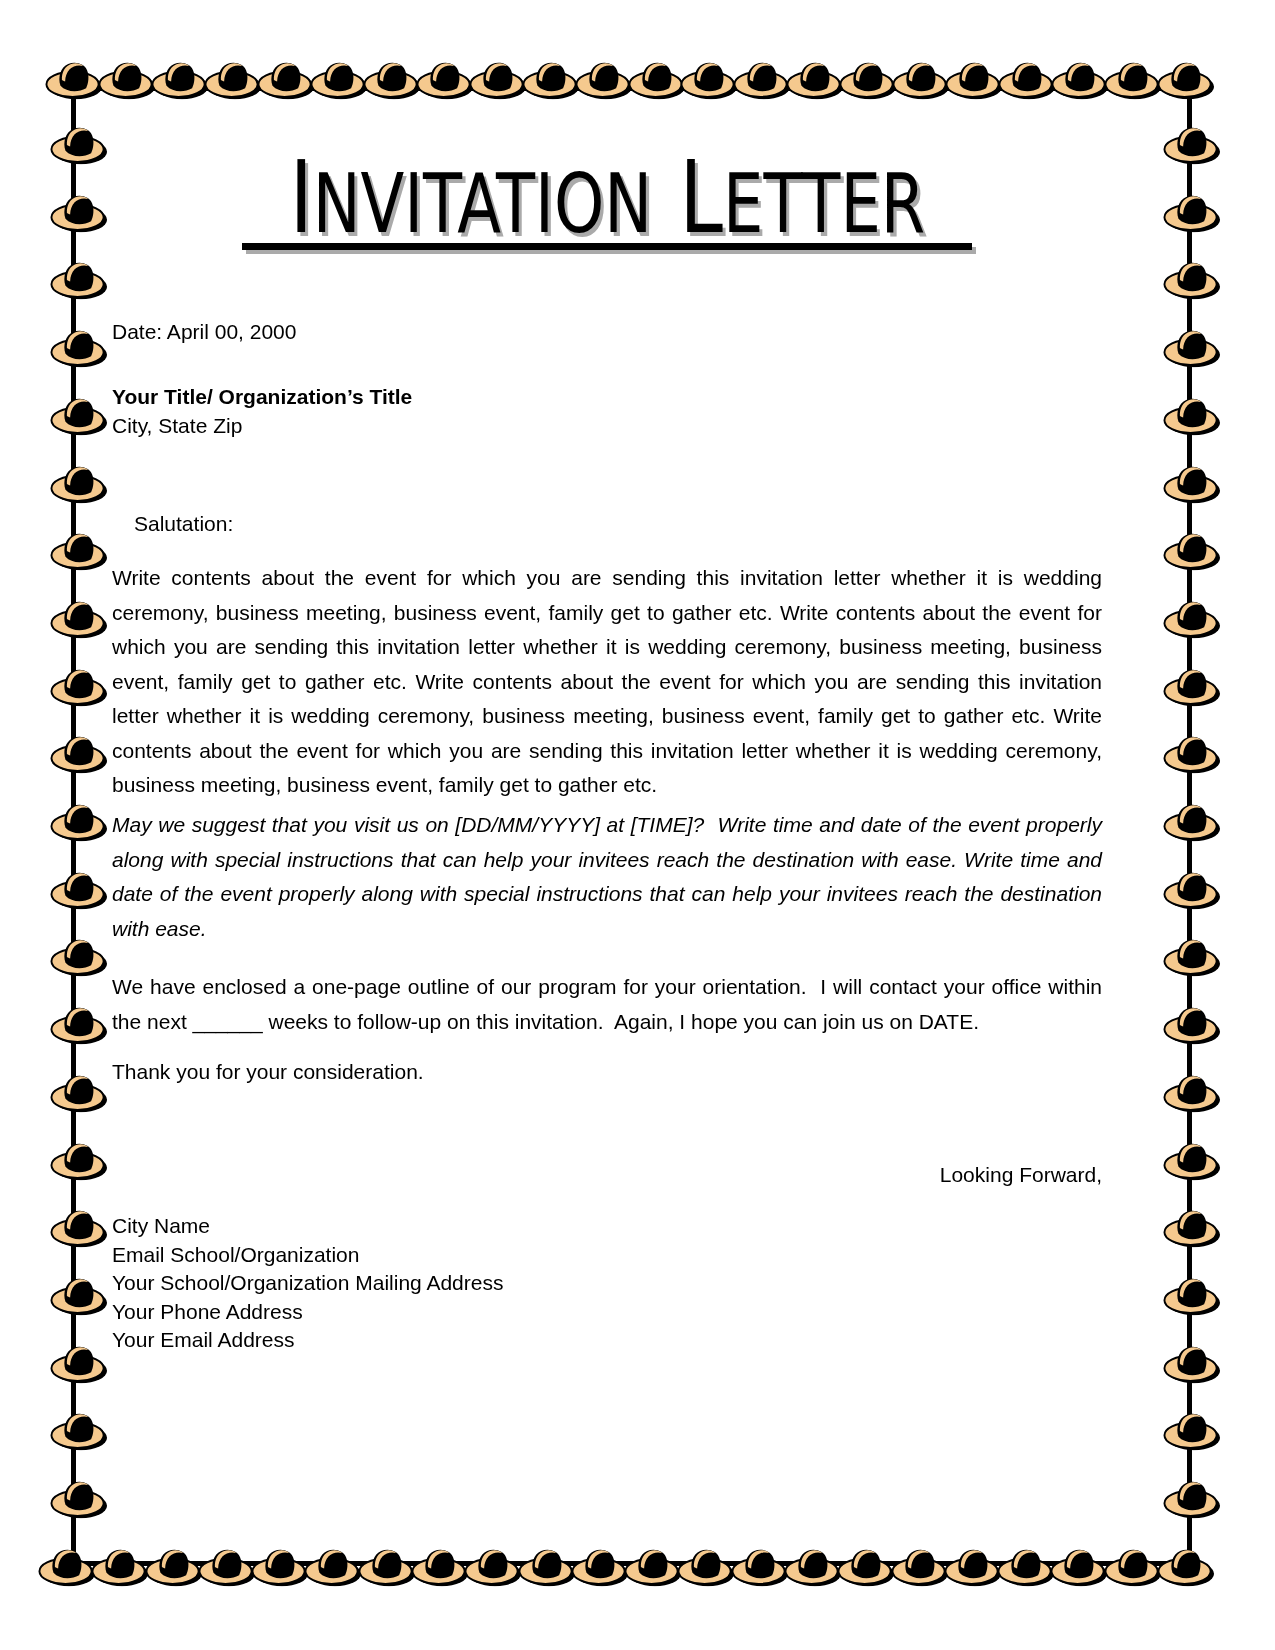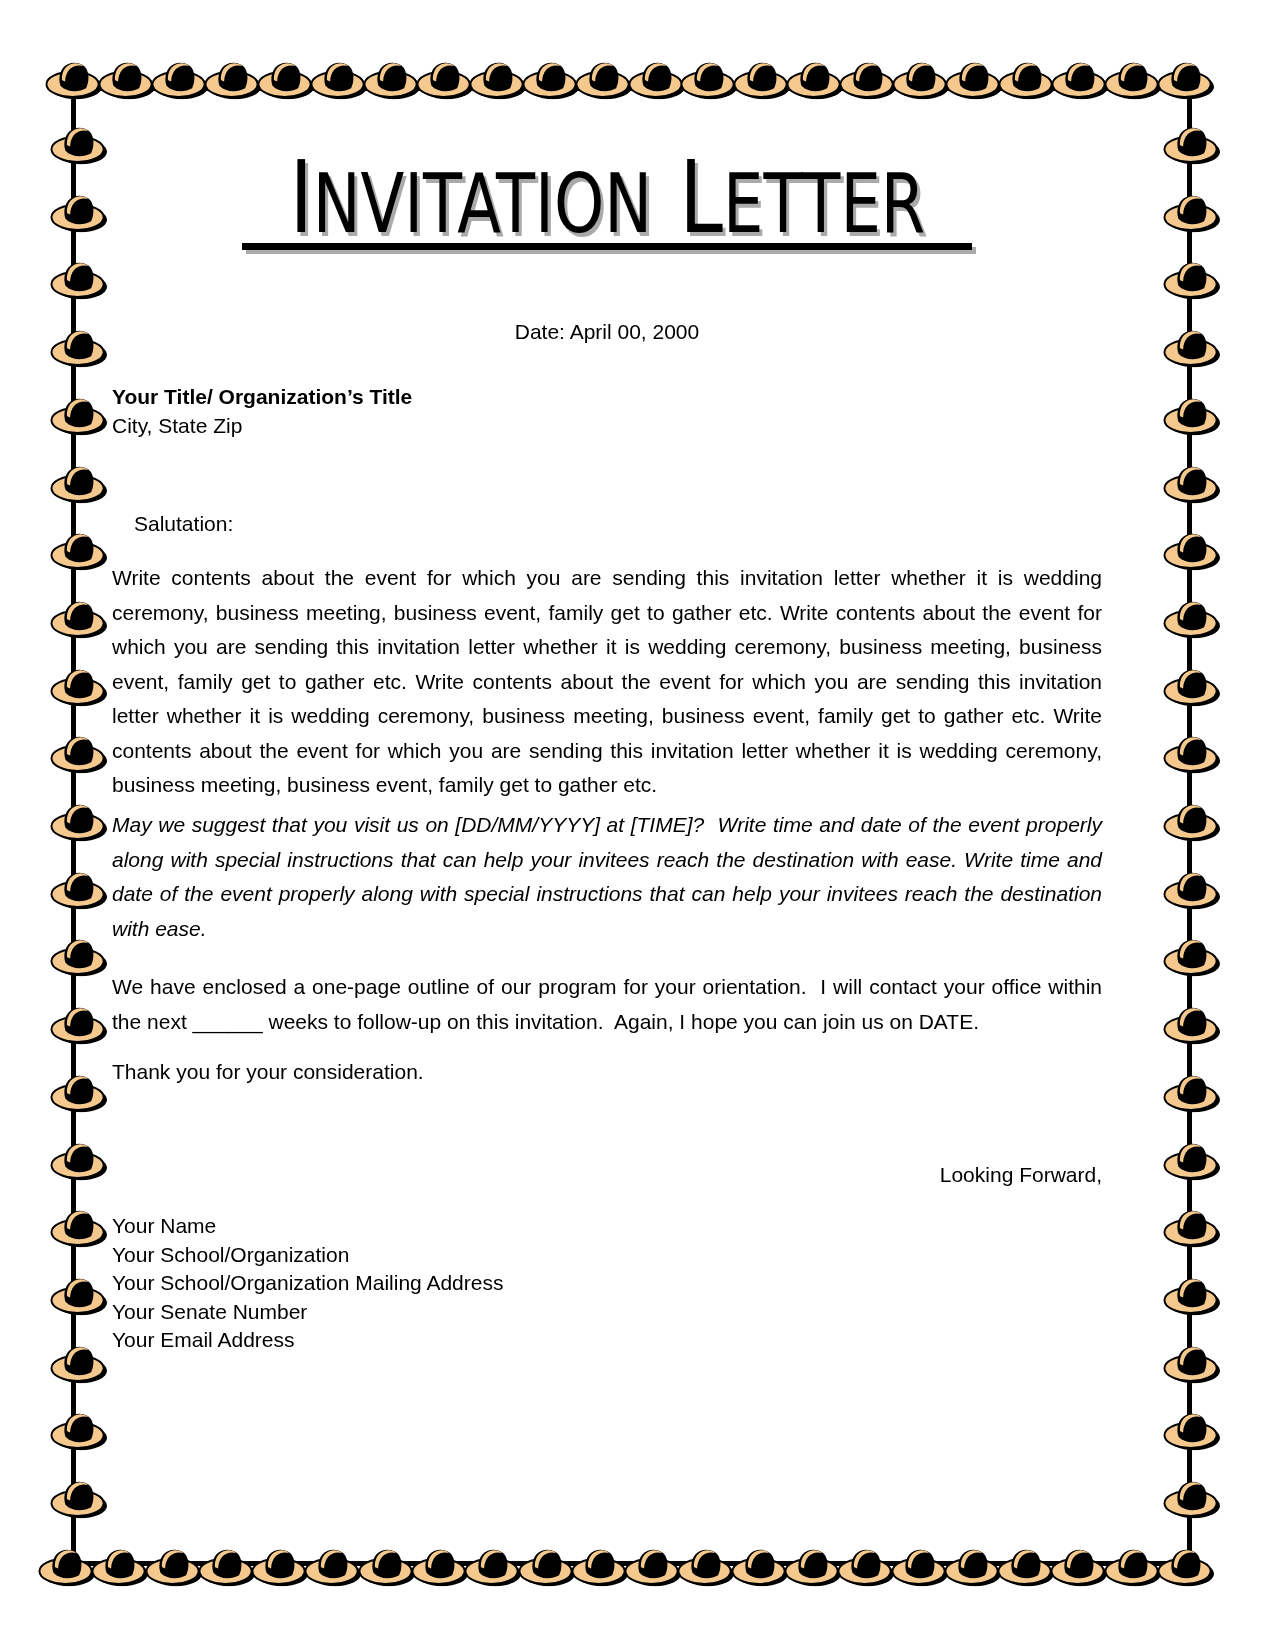--- a/index.html
+++ b/index.html
@@ -17,21 +17,21 @@
   .title-wrap{position:absolute;left:112px;top:145px;width:990px;text-align:center;line-height:105px;white-space:nowrap;}
   .title-inner{
     display:inline-block;transform:scaleX(0.78);transform-origin:50% 50%;
     font-family:"DejaVu Sans",sans-serif;font-weight:400;color:#000;
     text-shadow:4px 4px 0 #aaaaaa;letter-spacing:0;
   }
   .title-lead{font-size:100px;}
   .title-small{font-size:82px;}
   .title-word2{margin-left:30px;}
   .title-rule{position:absolute;left:242px;top:243px;width:730px;height:7px;background:#000;box-shadow:4px 4px 0 #aaaaaa;}
-  .date-block{top:315px;text-align:center;}
+  .date-block{top:315px;}
   .addr-block{top:365px;line-height:29px;}
   .addr-title{font-weight:700;margin-top:17px;}
   .salutation-block{top:507px;margin-left:22px;}
   .body-par{margin:0;text-align:justify;line-height:34.5px;}
   #par-1{top:561px;}
   #par-2{top:808px;font-style:italic;}
   #par-3{top:970px;}
   .thanks-block{top:1055px;}
   .looking-block{top:1158px;text-align:right;}
   .sig-block{top:1212px;line-height:28.5px;}
@@ -334,18 +334,18 @@
 <div class="content-block salutation-block">Salutation:</div>
 
 <p class="content-block body-par" id="par-1">Write contents about the event for which you are sending this invitation letter whether it is wedding ceremony, business meeting, business event, family get to gather etc. Write contents about the event for which you are sending this invitation letter whether it is wedding ceremony, business meeting, business event, family get to gather etc. Write contents about the event for which you are sending this invitation letter whether it is wedding ceremony, business meeting, business event, family get to gather etc. Write contents about the event for which you are sending this invitation letter whether it is wedding ceremony, business meeting, business event, family get to gather etc.</p>
 <p class="content-block body-par" id="par-2">May we suggest that you visit us on [DD/MM/YYYY] at [TIME]?&nbsp; Write time and date of the event properly along with special instructions that can help your invitees reach the destination with ease. Write time and date of the event properly along with special instructions that can help your invitees reach the destination with ease.</p>
 <p class="content-block body-par" id="par-3">We have enclosed a one-page outline of our program for your orientation.&nbsp; I will contact your office within the next ______ weeks to follow-up on this invitation.&nbsp; Again, I hope you can join us on DATE.</p>
 
 <div class="content-block thanks-block">Thank you for your consideration.</div>
 <div class="content-block looking-block">Looking Forward,</div>
 
 <div class="content-block sig-block">
-  <div>Your Name</div>
-  <div>Your School/Organization</div>
+  <div>City Name</div>
+  <div>Email School/Organization</div>
   <div>Your School/Organization Mailing Address</div>
-  <div>Your Senate Number</div>
+  <div>Your Phone Address</div>
   <div>Your Email Address</div>
 </div>
 
 </body></html>

